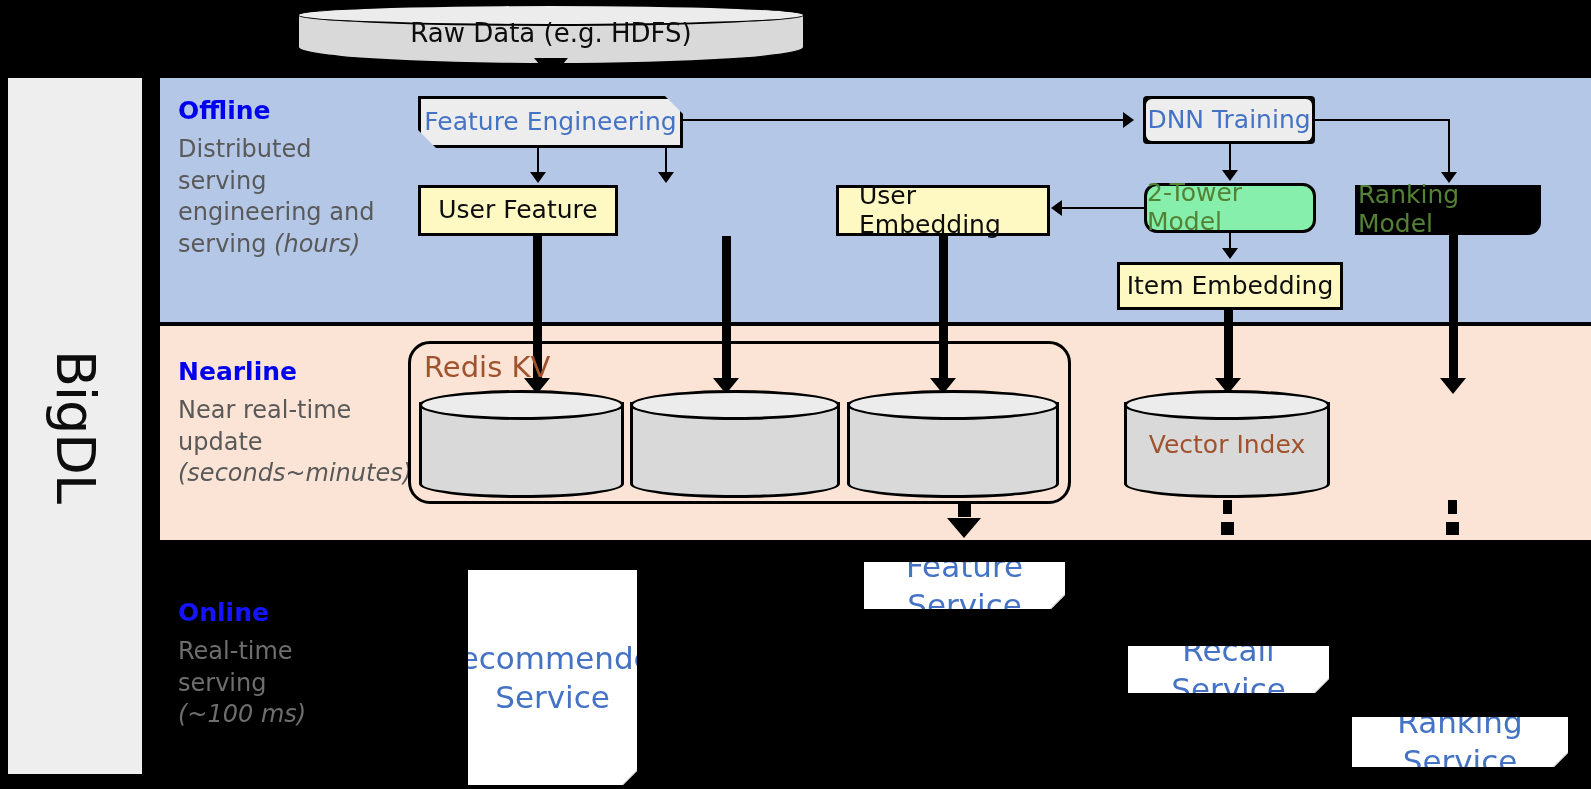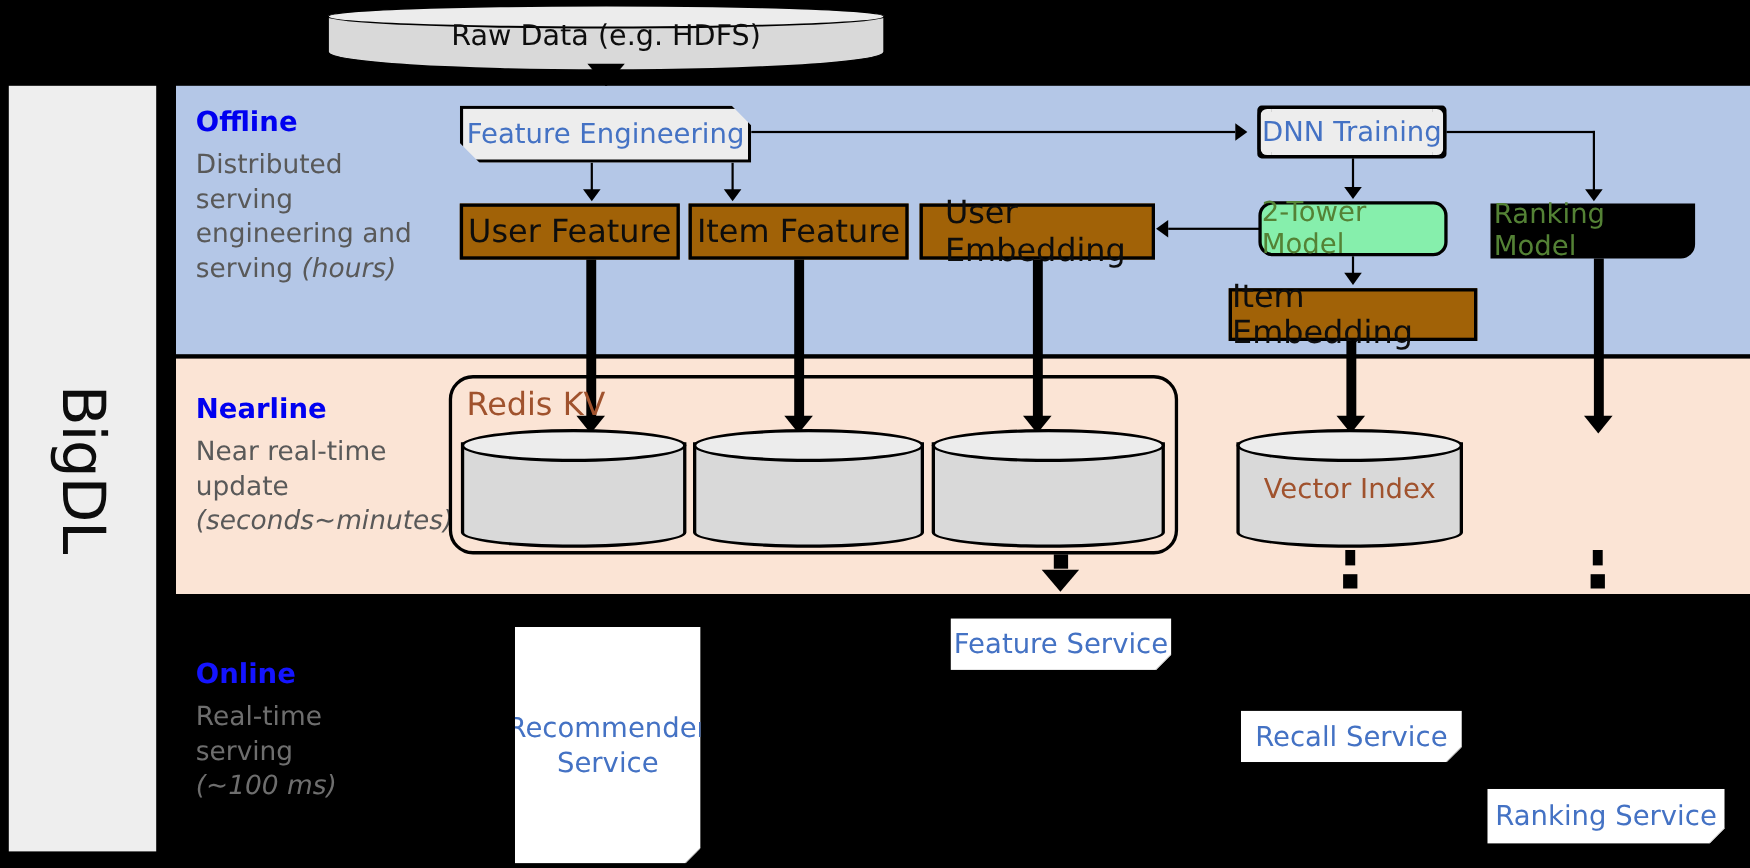--- a/index.html
+++ b/index.html
@@ -27,21 +27,21 @@
   #cap-offline{top:96px;}
   #cap-nearline{top:357px;}
   #cap-online{top:598px;}
   #cap-online .t{color:#1414ff;}
   #cap-online .d{color:#6e6e6e;}
 
   
   .node{position:absolute;box-sizing:border-box;display:flex;align-items:center;justify-content:center;
     text-align:left;font-family:"DejaVu Sans",sans-serif;line-height:1.15;}
 
-  .gray{background:#a16207;border:3px solid #000;color:#0d0d0d;font-size:29px;}
+  .gray{background:#fef9c3;border:3px solid #000;color:#0d0d0d;font-size:25px;}
 
   .flag{background:#ededed;border:3px solid #000;color:#4472c4;font-size:25px;
     clip-path:polygon(0 0, calc(100% - 18px) 0, 100% 18px, 100% 100%, 18px 100%, 0 calc(100% - 18px));}
 
   .bracket{background:#ededed;border:3px solid #000;color:#4472c4;font-size:25px;border-radius:4px;}
   .bracket::before,.bracket::after{content:"";position:absolute;top:-3px;bottom:-3px;width:13px;
     border:3px solid #000;box-sizing:border-box;}
   .bracket::before{left:-3px;border-right:none;border-radius:9px 0 0 9px;}
   .bracket::after{right:-3px;border-left:none;border-radius:0 9px 9px 0;}
 
@@ -68,21 +68,21 @@
 
   
   #redis-box{position:absolute;left:408px;top:341px;width:663px;height:163px;
     border:3px solid #000;border-radius:22px;box-sizing:border-box;}
   #redis-lbl{position:absolute;left:424px;top:350px;font-size:29px;color:#a0522d;
     font-family:"DejaVu Sans",sans-serif;}
 
   
   .doc{position:absolute;background:#fff;box-sizing:border-box;
     display:flex;align-items:center;justify-content:center;text-align:center;
-    color:#4472c4;font-size:25px;font-family:"DejaVu Sans",sans-serif;line-height:1.25;
+    color:#4472c4;font-size:31px;font-family:"DejaVu Sans",sans-serif;line-height:1.25;
     clip-path:polygon(0 0,100% 0,100% calc(100% - 14px),calc(100% - 14px) 100%,0 100%);}
   .doc .fold{position:absolute;right:0;bottom:0;width:15px;height:15px;
     background:#bfbfbf;clip-path:polygon(100% 0,0 100%,100% 100%);}
 
   
   .ln{position:absolute;background:#000;}
   .thin{width:2px;}
   .thinh{height:2px;}
   .thick{width:9px;}
   .ahd{position:absolute;width:0;height:0;border-left:8px solid transparent;
@@ -156,23 +156,20 @@
   <div class="node bracket" id="n-dnn" style="left:1143px;top:96px;width:172px;height:48px;">
     <span>DNN Training</span>
   </div>
 
   <div class="ln thinh thin" style="left:683px;top:119px;width:440px;height:2px;"></div>
   <div class="ahd-r" style="left:1123px;top:112px;"></div>
 
   <div class="node gray" style="left:418px;top:185px;width:200px;height:51px;">
     <span>User Feature</span>
   </div>
-  <div class="node gray" style="left:626px;top:185px;width:200px;height:51px;">
-    <span>Item Feature</span>
-  </div>
   <div class="node gray" style="left:836px;top:185px;width:214px;height:51px;padding-left:20px;">
     <span>User Embedding</span>
   </div>
 
   <div class="ln thin" style="left:537px;top:148px;height:26px;"></div>
   <div class="ahd" style="left:530px;top:172px;"></div>
   <div class="ln thin" style="left:665px;top:148px;height:26px;"></div>
   <div class="ahd" style="left:658px;top:172px;"></div>
 
   <div class="node round" style="left:1144px;top:183px;width:172px;height:50px;">

